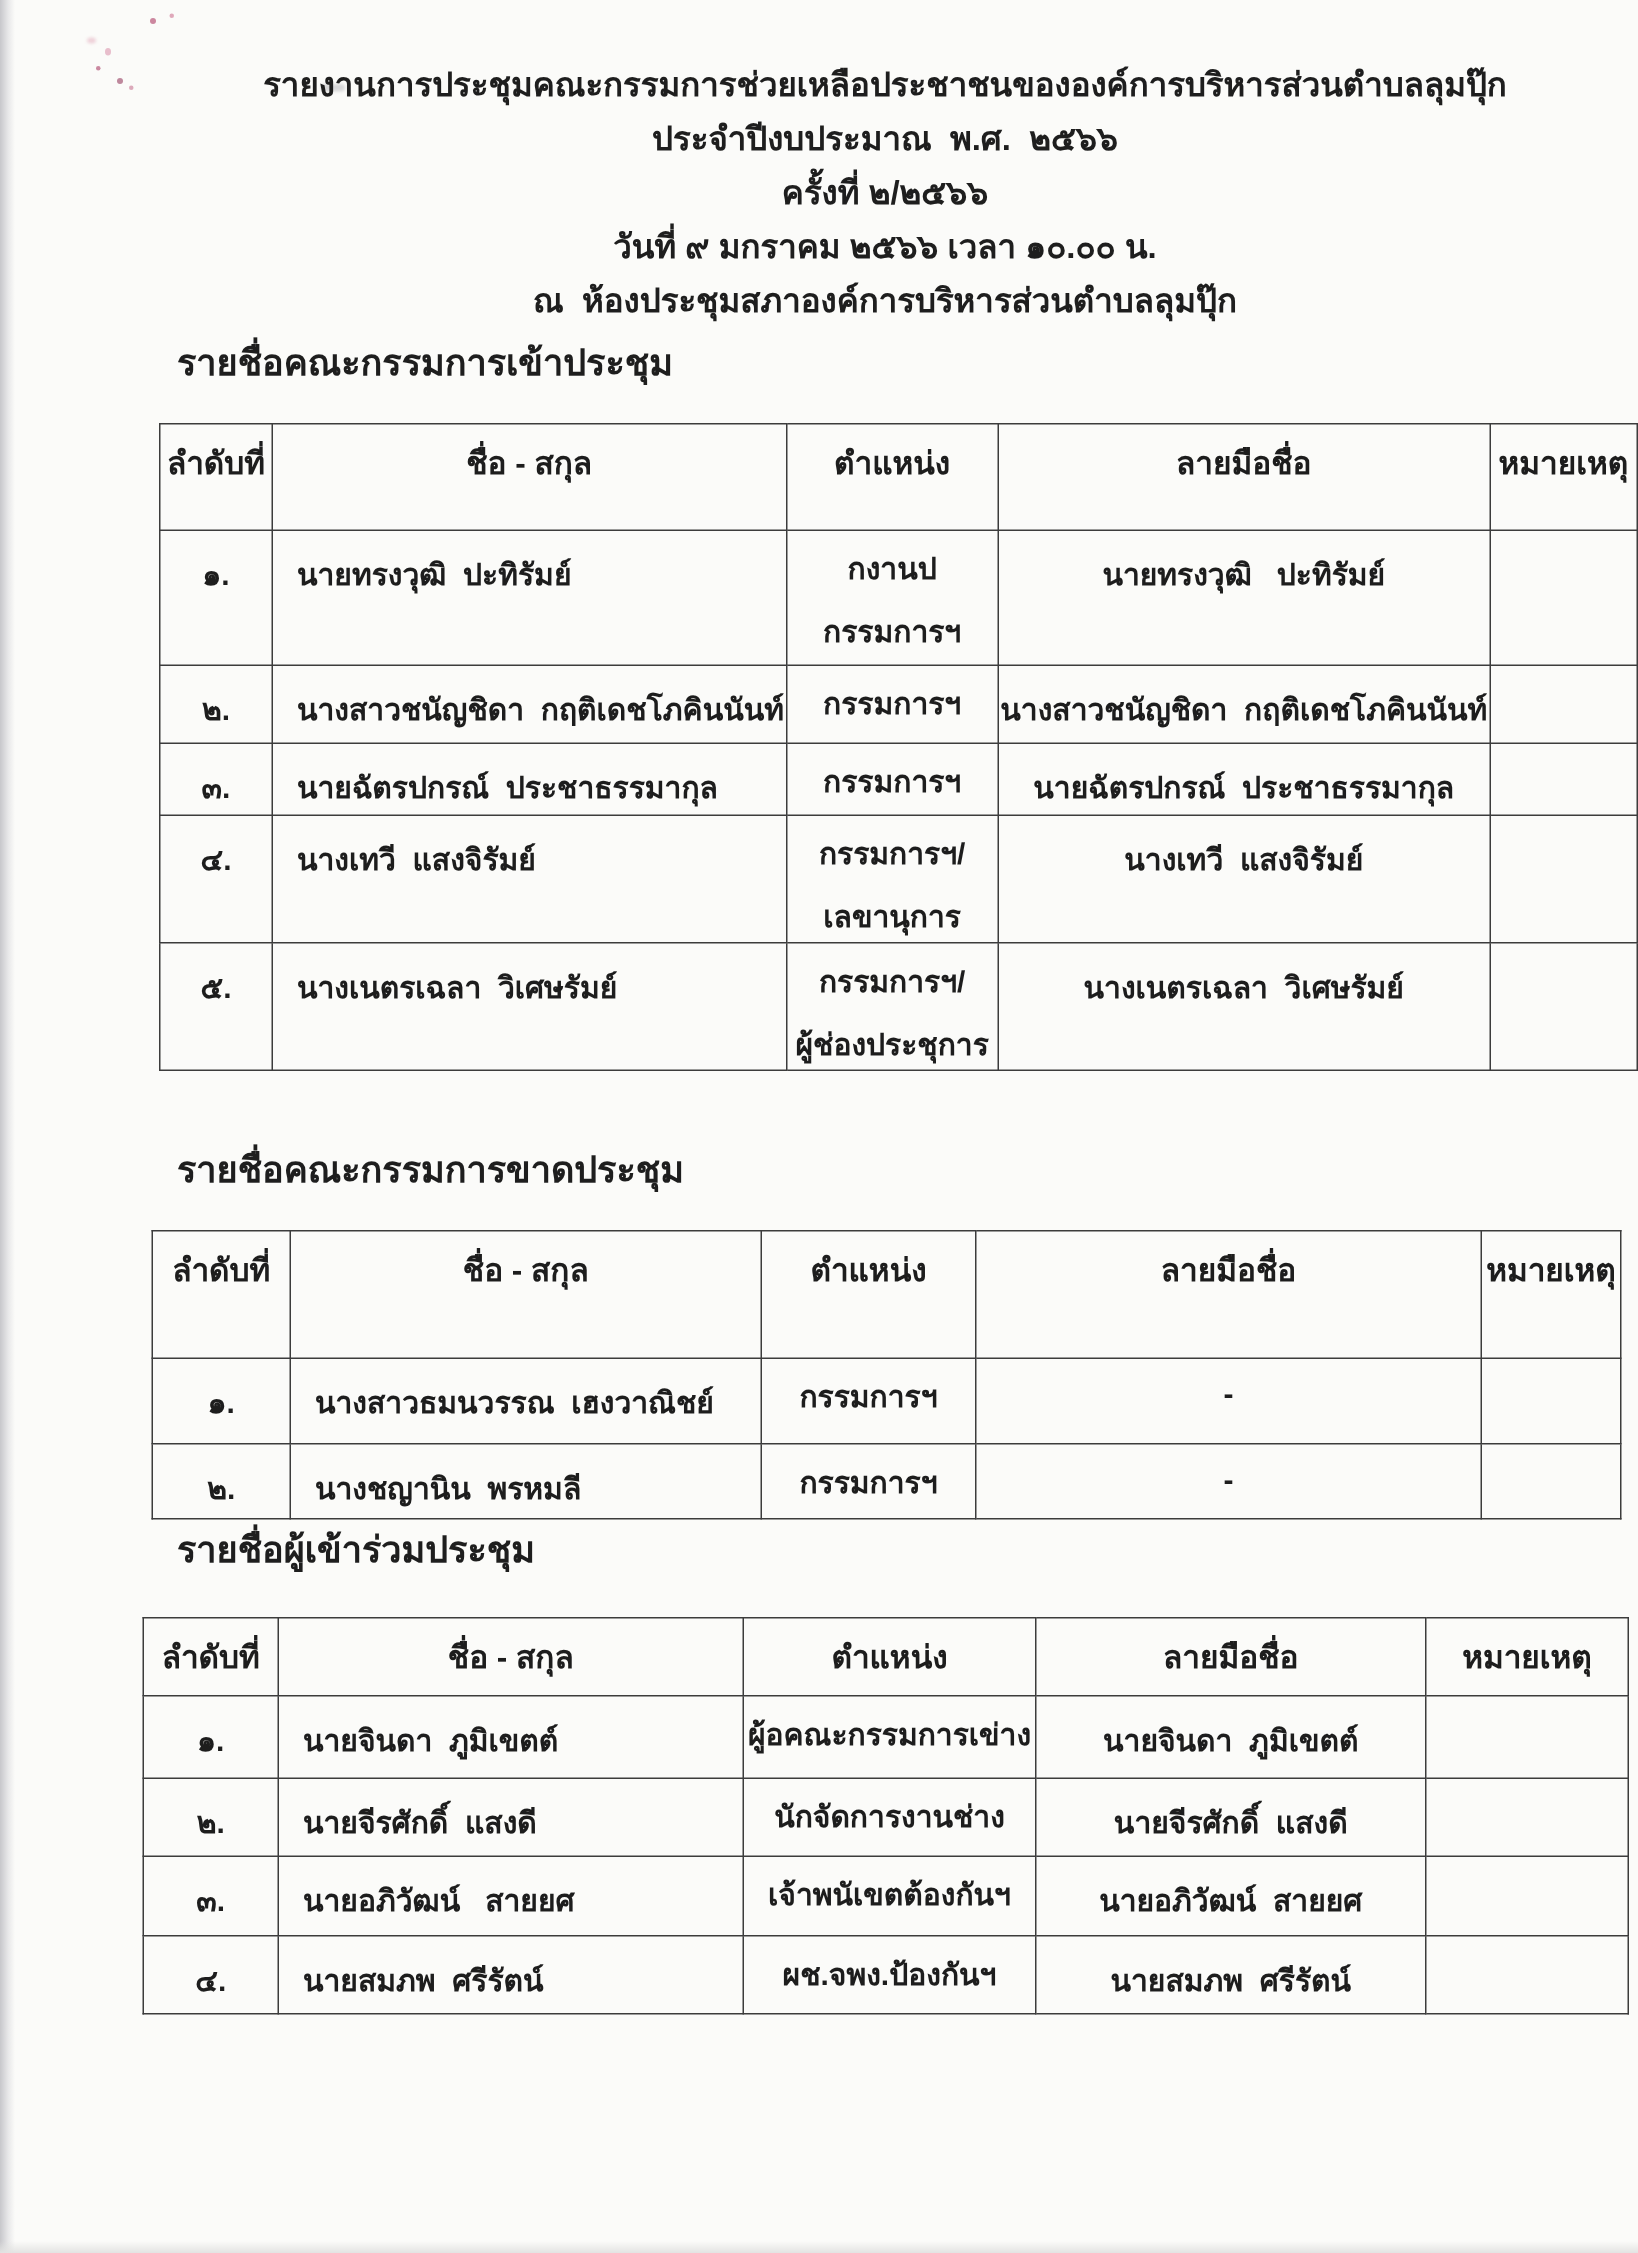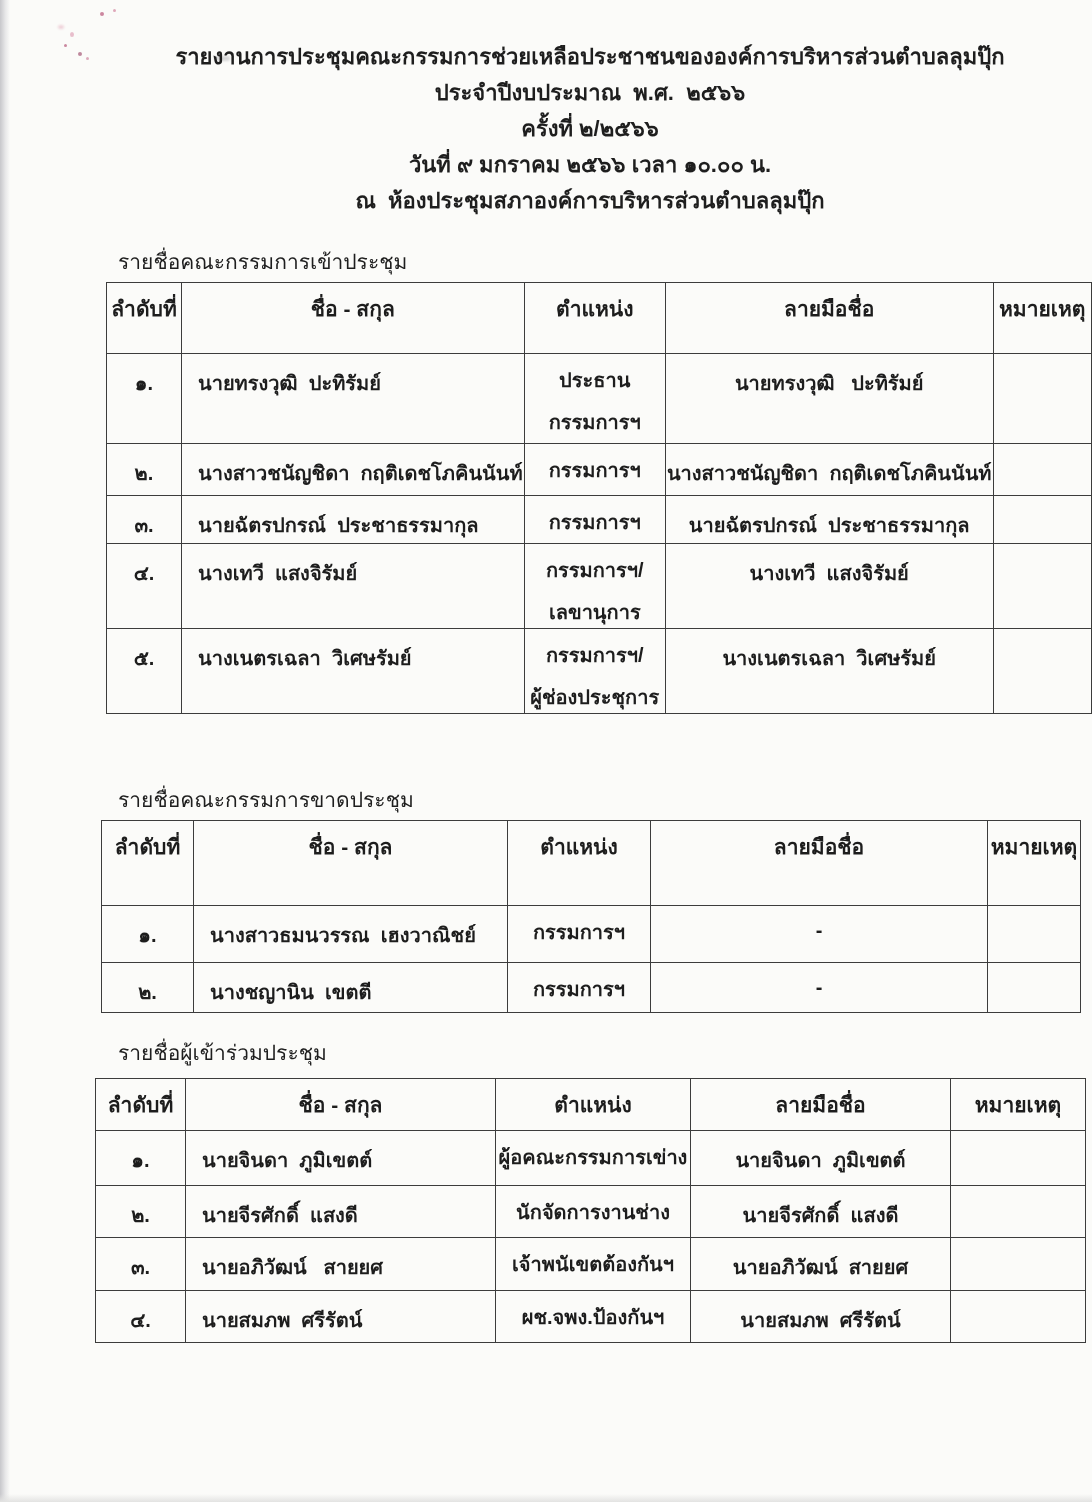--- a/index.html
+++ b/index.html
@@ -24,21 +24,21 @@
     position: absolute; left: 214px; top: 56px; width: 16px; height: 5px;
     background: #b9b9bd; opacity: .55; border-radius: 3px; filter: blur(1px);
   }
   .title-block {
     position: absolute; left: 70px; top: 42px; width: 1040px;
     text-align: center; font-weight: bold; font-size: 22px;
   }
   .title-line { height: 36px; line-height: 30px; white-space: pre; }
   .section-heading {
     position: absolute; left: 118px;
-    font-weight: normal; font-size: 21px; white-space: pre; margin-top: 23px;
+    font-weight: bold; font-size: 24px; white-space: pre;
   }
   #heading-1 { top: 222px; }
   #heading-2 { top: 760px; }
   #heading-3 { top: 1013px; }
   table {
     position: absolute; border-collapse: collapse; table-layout: fixed;
     font-weight: bold; font-size: 20px; color: #1d1d1d;
   }
   td, th { border: 1.6px solid #3c3c3c; vertical-align: top; overflow: hidden; white-space: pre; }
   th { font-weight: bold; font-size: 21px; text-align: center; padding-top: 9px; }
@@ -107,21 +107,21 @@
       <tr class="hdr">
     <th>ลำดับที่</th>
     <th>ชื่อ - สกุล</th>
     <th>ตำแหน่ง</th>
     <th>ลายมือชื่อ</th>
     <th>หมายเหตุ</th>
   </tr>
   <tr class="r0">
     <td class="c-no">๑.</td>
     <td class="c-name">นายทรงวุฒิ  ปะทิรัมย์</td>
-    <td class="c-pos"><span class="pos-line">ประธาน</span><span class="pos-line pos-line2">กรรมการฯ</span></td>
+    <td class="c-pos"><span class="pos-line">กงานป</span><span class="pos-line pos-line2">กรรมการฯ</span></td>
     <td class="c-sig">นายทรงวุฒิ   ปะทิรัมย์</td>
     <td class="c-note"></td>
   </tr>
   <tr class="r1">
     <td class="c-no">๒.</td>
     <td class="c-name">นางสาวชนัญชิดา  กฤติเดชโภคินนันท์</td>
     <td class="c-pos"><span class="pos-line">กรรมการฯ</span></td>
     <td class="c-sig">นางสาวชนัญชิดา  กฤติเดชโภคินนันท์</td>
     <td class="c-note"></td>
   </tr>
@@ -169,21 +169,21 @@
   </tr>
   <tr class="r0">
     <td class="c-no">๑.</td>
     <td class="c-name">นางสาวธมนวรรณ  เฮงวาณิชย์</td>
     <td class="c-pos"><span class="pos-line">กรรมการฯ</span></td>
     <td class="c-sig">-</td>
     <td class="c-note"></td>
   </tr>
   <tr class="r1">
     <td class="c-no">๒.</td>
-    <td class="c-name">นางชญานิน  เขตตี</td>
+    <td class="c-name">นางชญานิน  พรหมลี</td>
     <td class="c-pos"><span class="pos-line">กรรมการฯ</span></td>
     <td class="c-sig">-</td>
     <td class="c-note"></td>
   </tr>
 </tbody>
   </table>
 
 <div class="section-heading" id="heading-3">รายชื่อผู้เข้าร่วมประชุม</div>
 
 <table id="table-participants">

